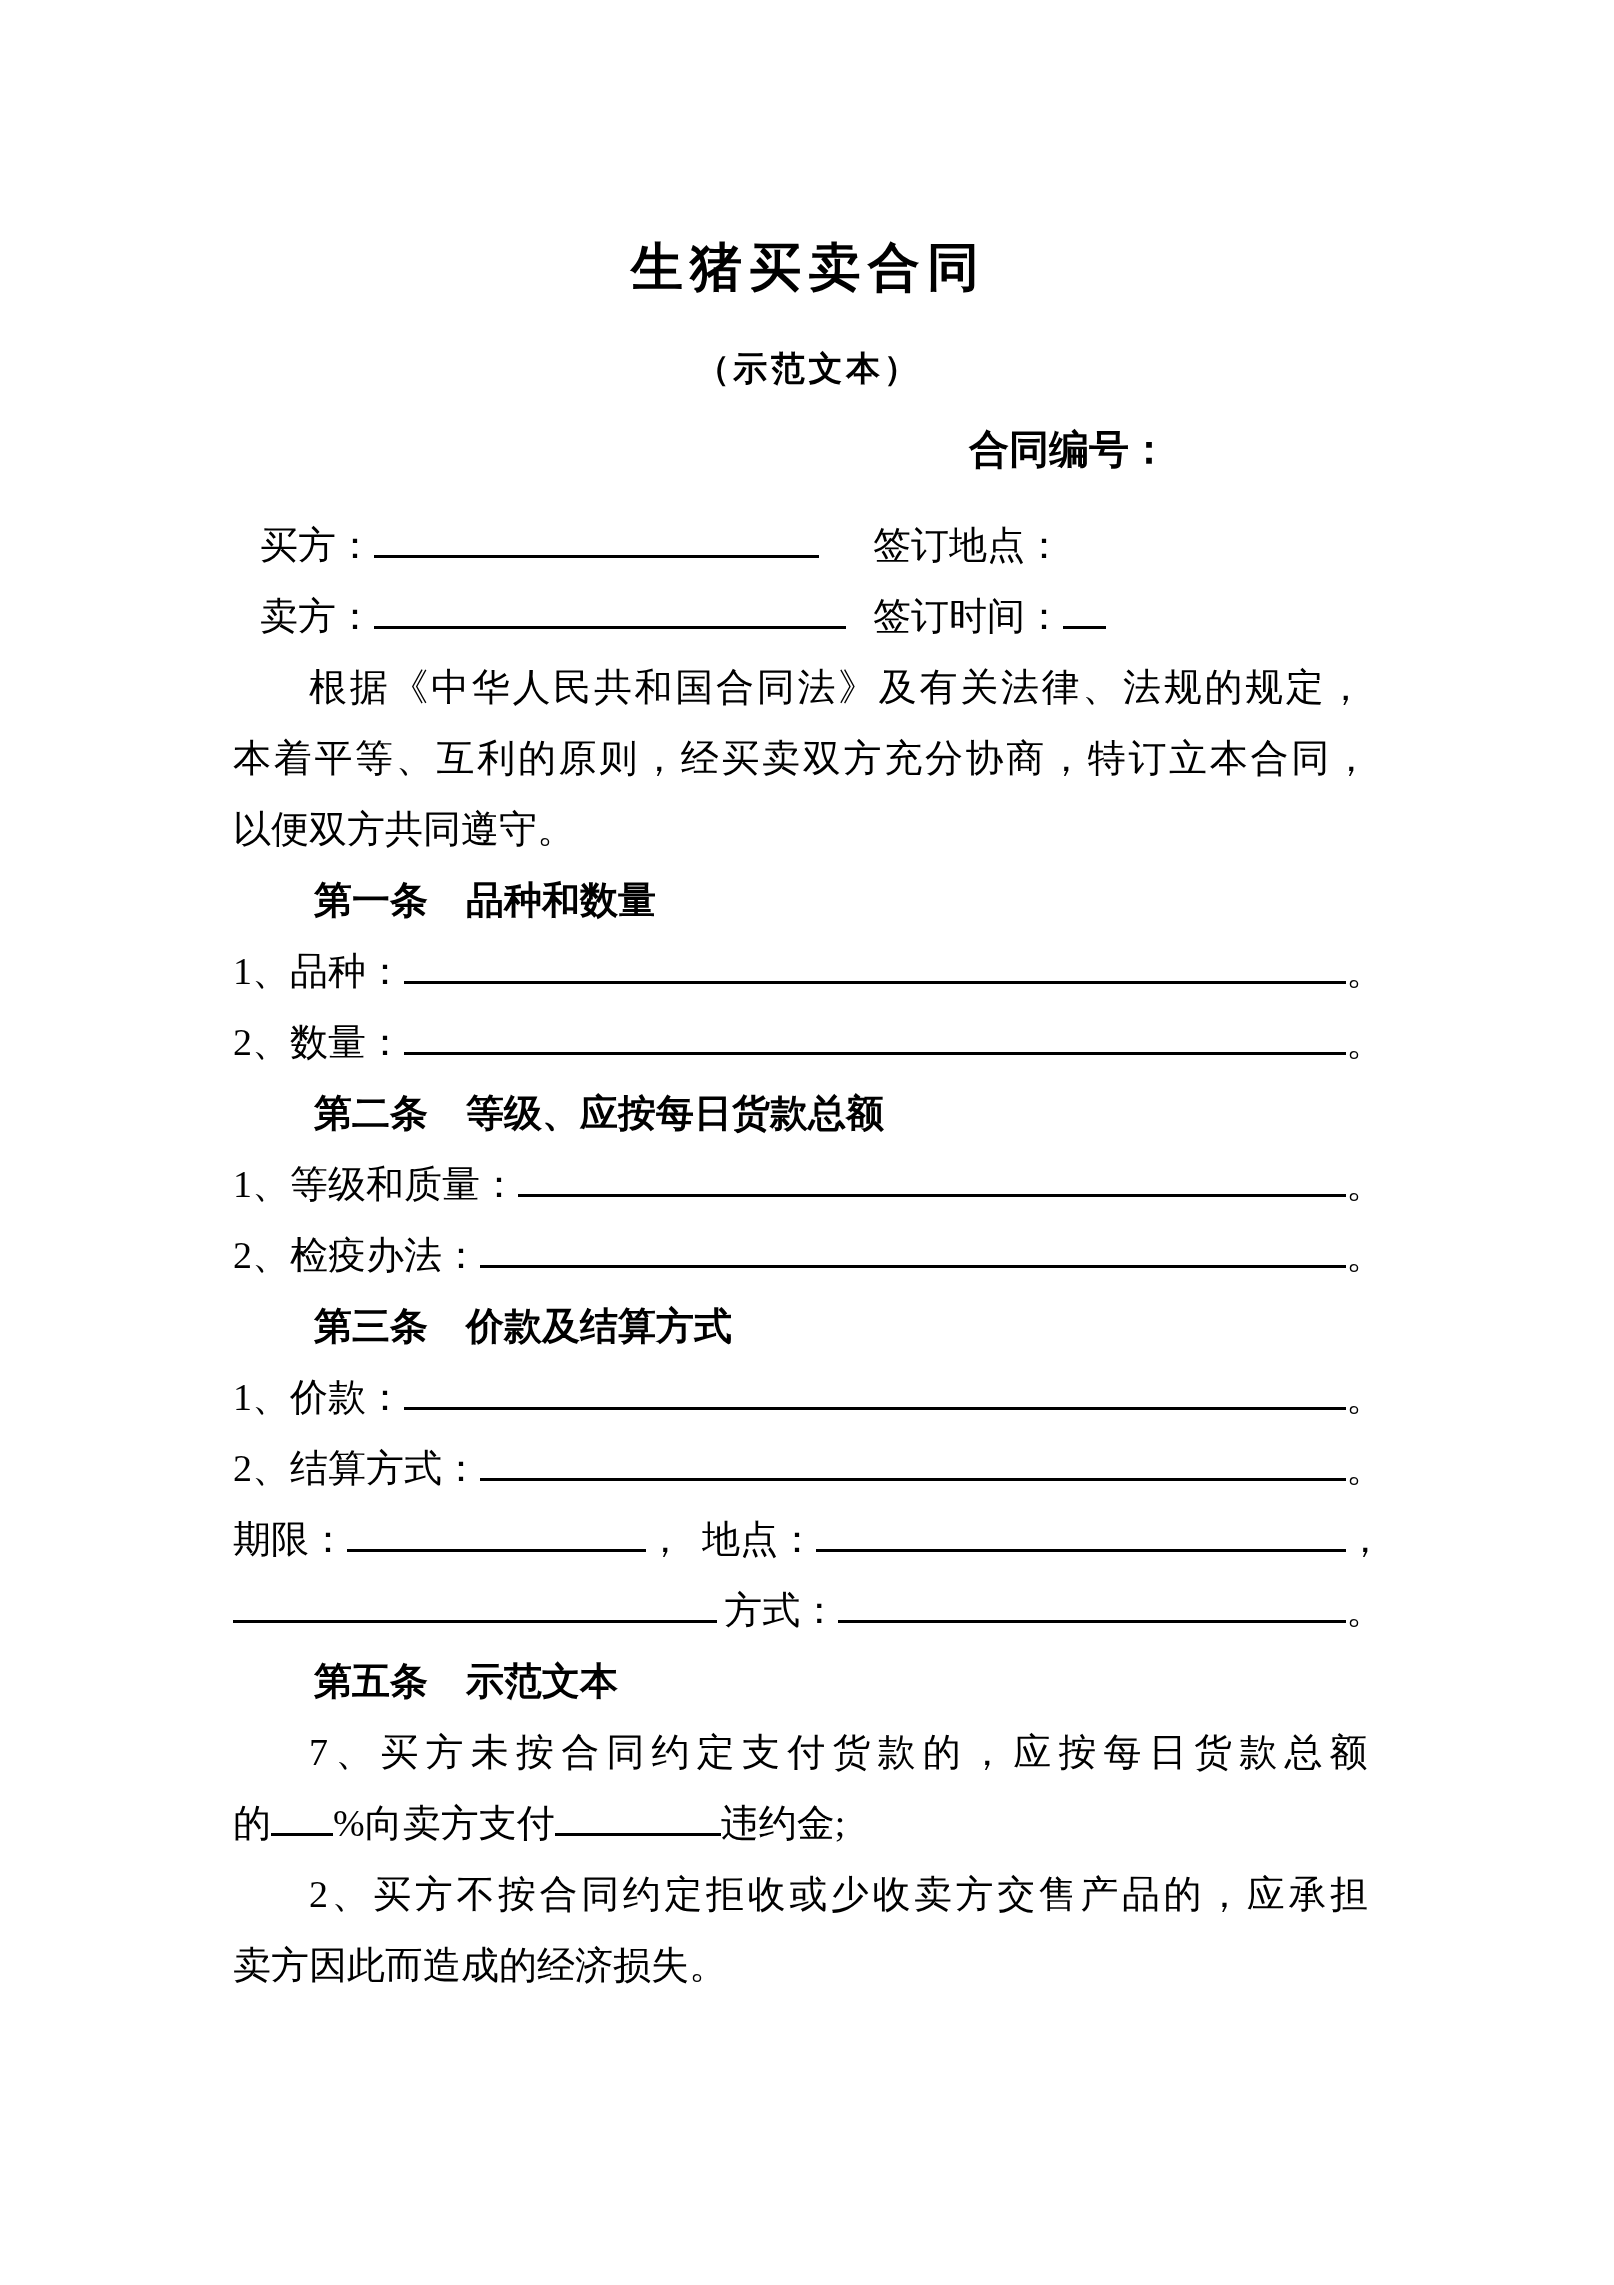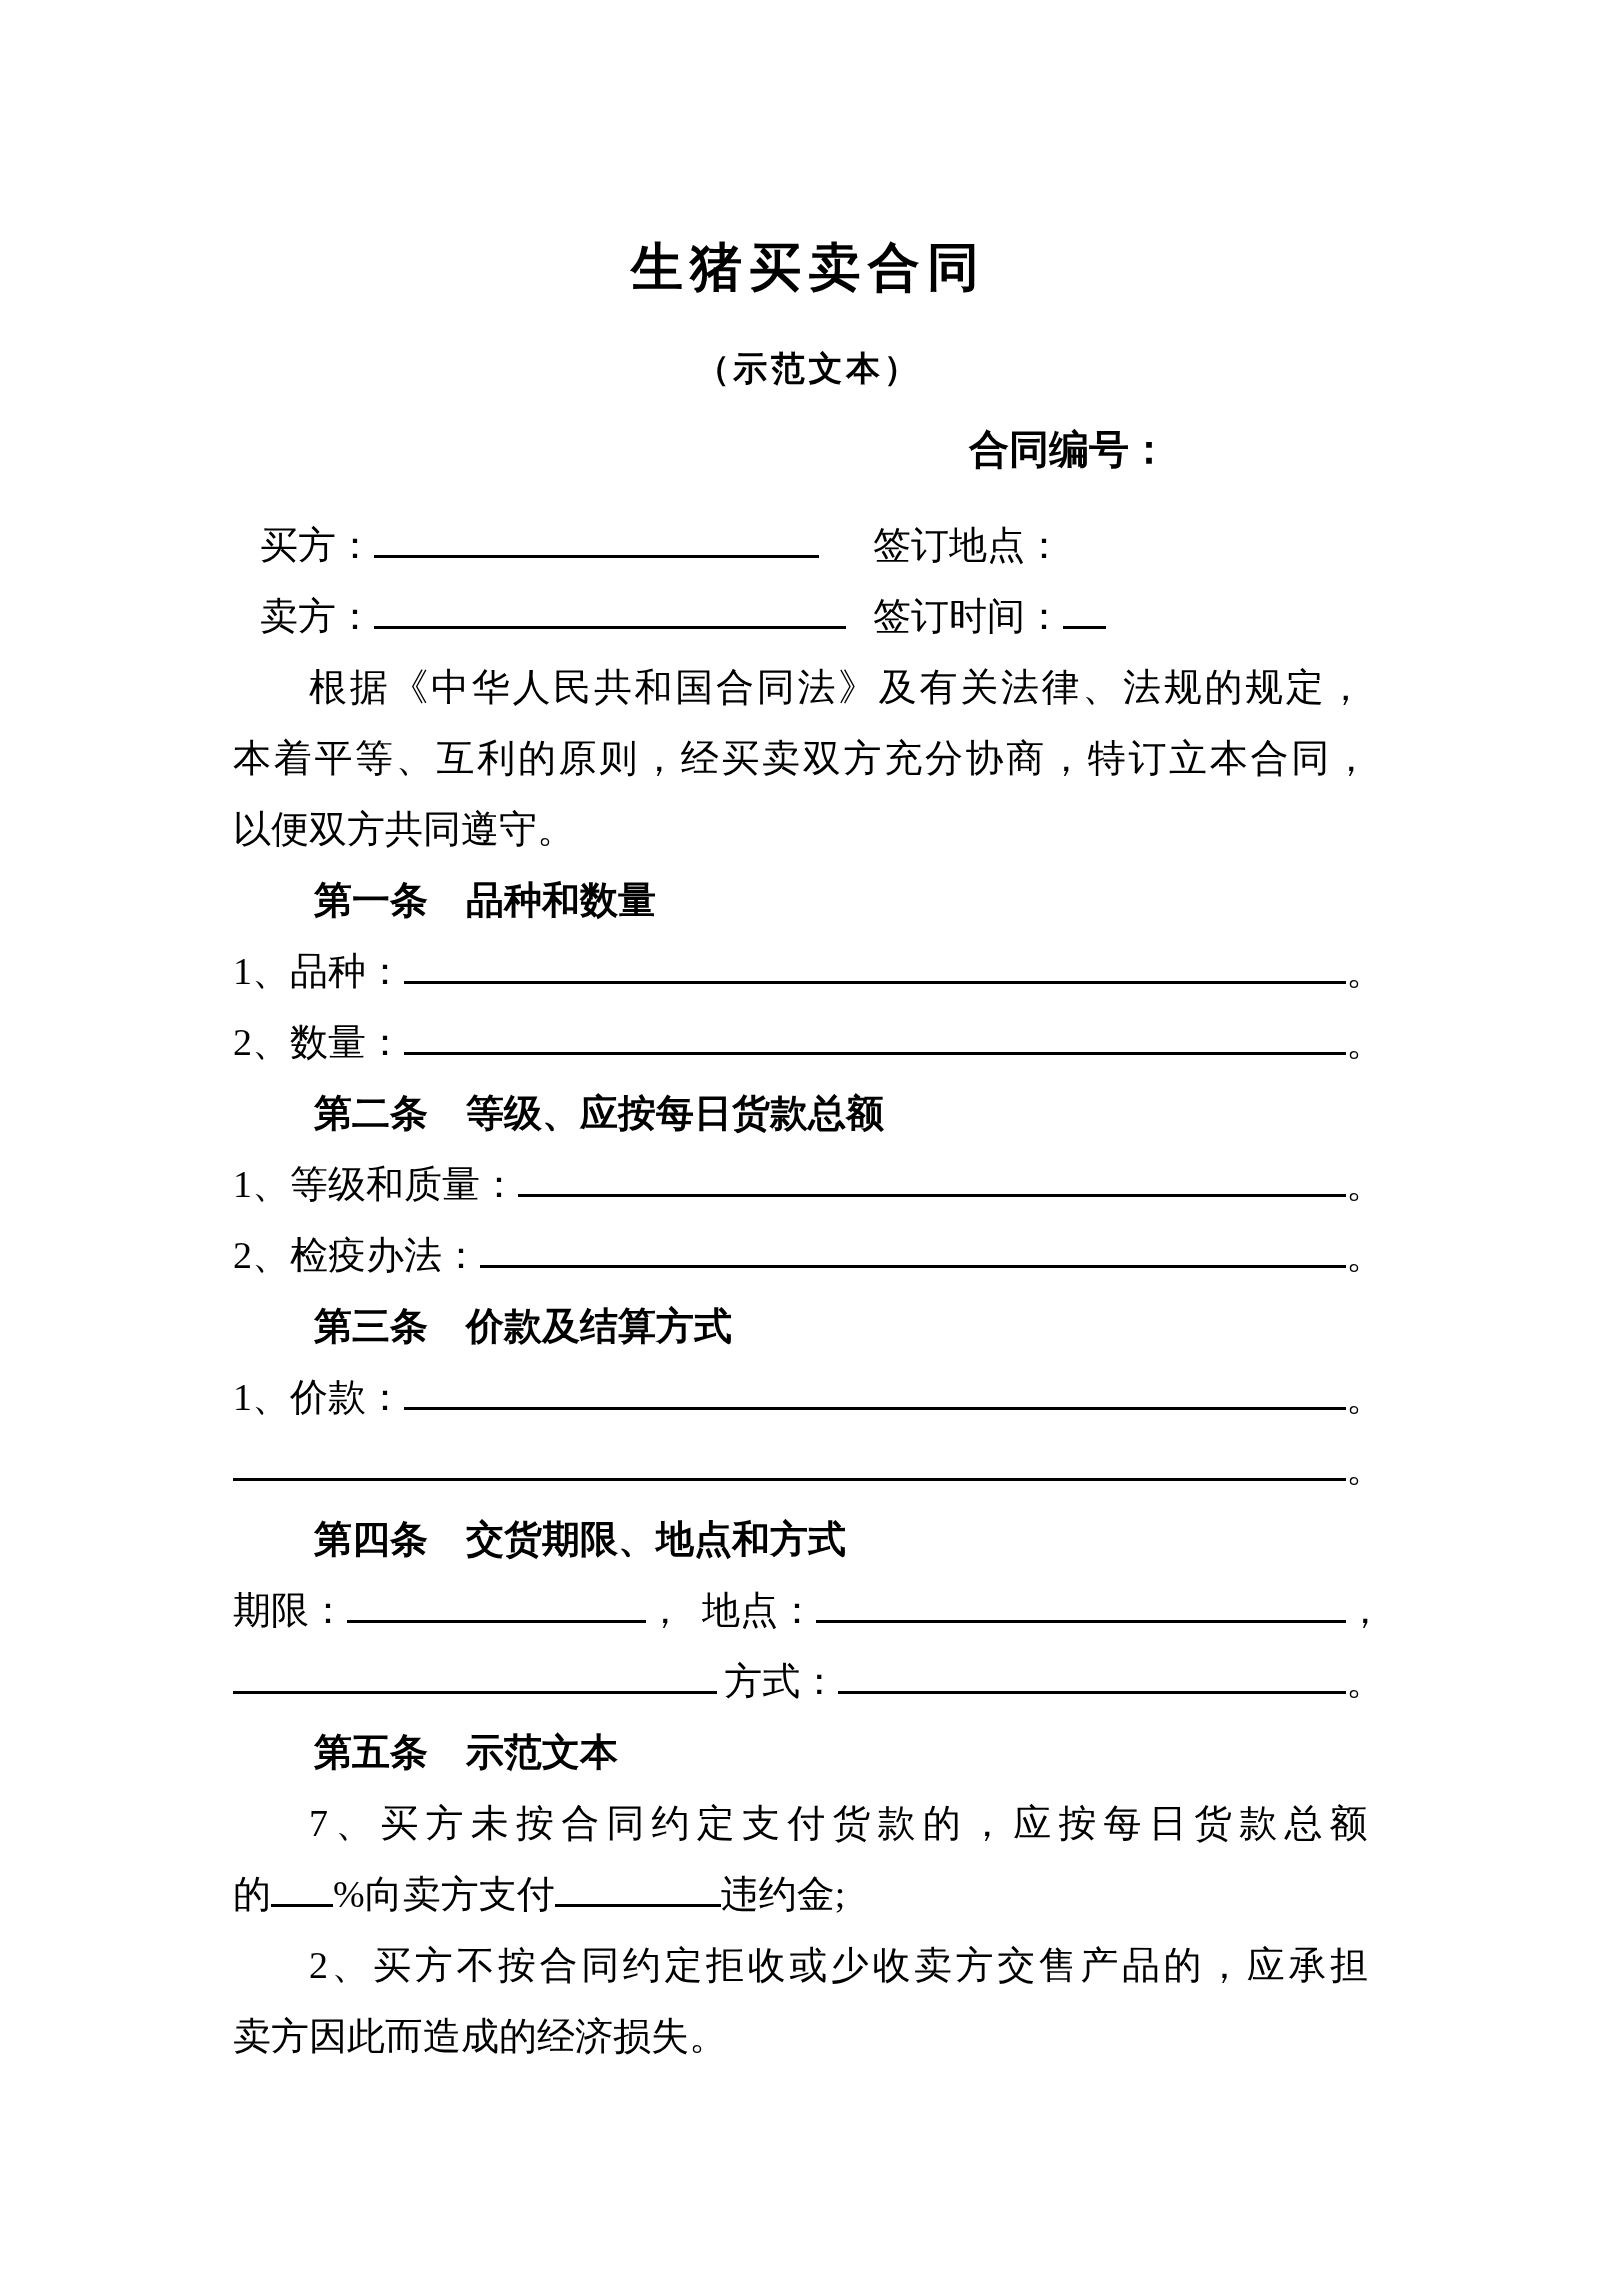--- a/index.html
+++ b/index.html
@@ -115,25 +115,25 @@
       <span>。</span>
     </div>
 
     <div class="row heading-row">第三条　价款及结算方式</div>
     <div class="row flexrow">
       <span class="lbl">1、价款：</span>
       <span class="blank grow"></span>
       <span>。</span>
     </div>
     <div class="row flexrow">
+      <span class="lbl">2、结算方式：</span>
       <span class="blank grow"></span>
       <span>。</span>
     </div>
 
-    <div class="row heading-row">第四条　交货期限、地点和方式</div>
     <div class="row flexrow">
       <span class="lbl">期限：</span>
       <span class="blank w330"></span>
       <span>，</span>
       <span class="lbl m20">地点：</span>
       <span class="blank grow"></span>
       <span>，</span>
     </div>
     <div class="row flexrow">
       <span class="blank w535"></span>

